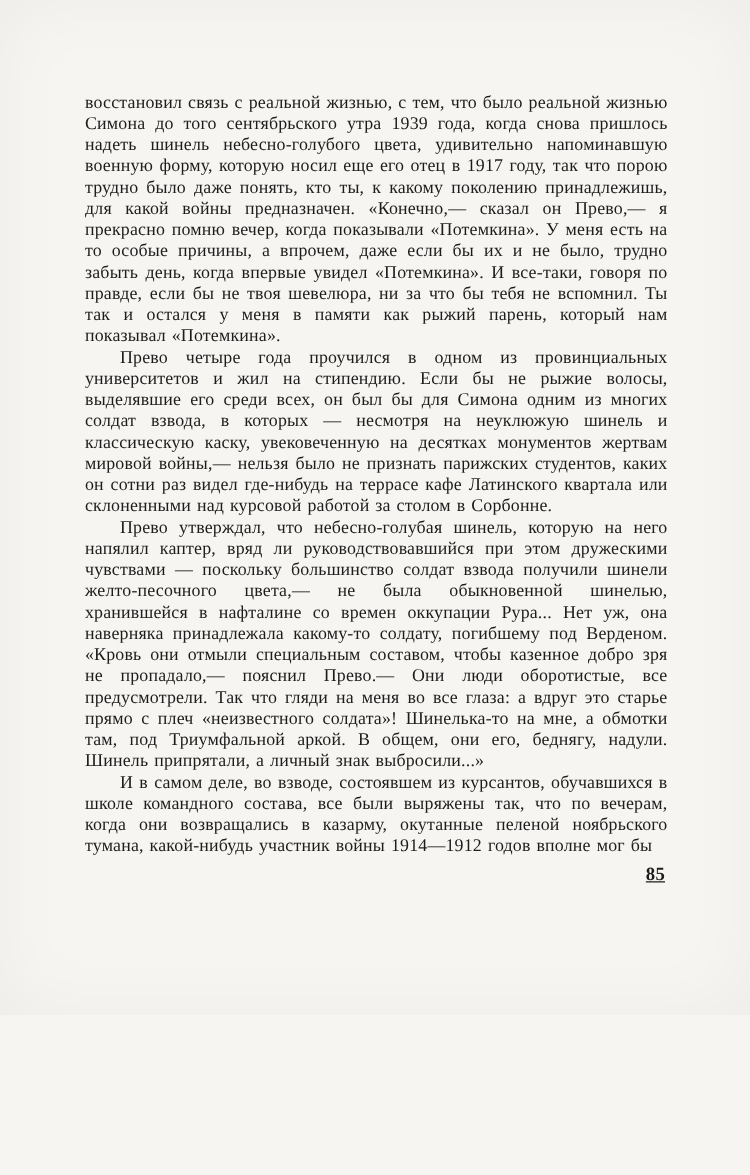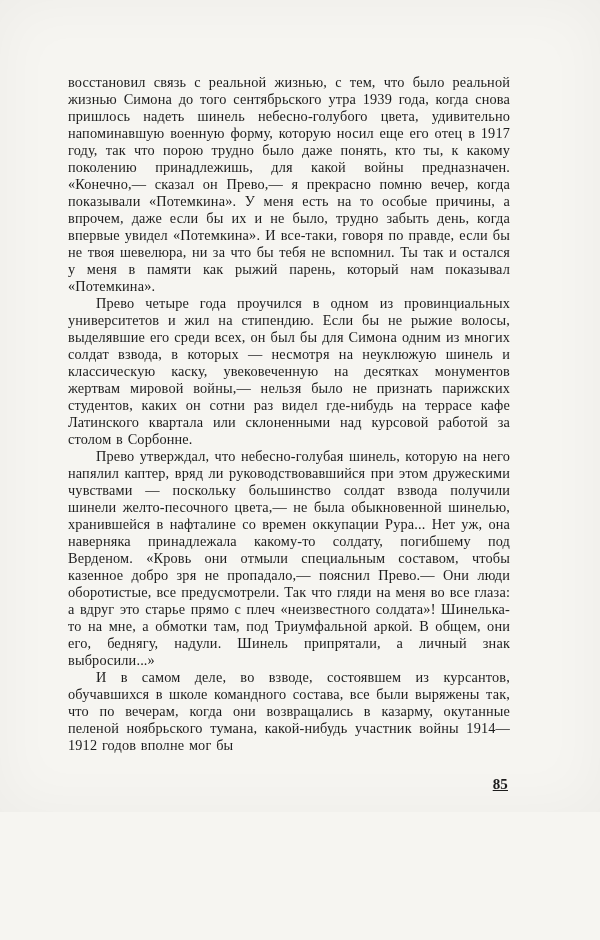--- a/index.html
+++ b/index.html
@@ -11,41 +11,41 @@
       background: #f6f5f1;
       font-family: "Liberation Serif", "DejaVu Serif", serif;
     }
     .page {
       position: relative;
       width: 600px;
       height: 812px;
       background: #f6f5f1;
       box-shadow: inset 0 0 60px rgba(0,0,0,0.04);
       box-sizing: border-box;
-      padding: 74px 90px 0 68px;
+      padding: 74px 66px 0 68px;
       color: #1c1c1c;
     }
     .text-block {
       width: 100%;
       font-size: 14.3px;
       line-height: 17px;
       text-align: justify;
       letter-spacing: 0.15px;
       word-spacing: 1px;
       hyphens: auto;
     }
     .para {
       margin: 0;
       text-indent: 28px;
     }
     .para.no-indent {
       text-indent: 0;
     }
     .page-number {
-      margin-top: 22px;
+      margin-top: 6px;
       text-align: right;
       font-weight: bold;
       font-size: 15px;
       padding-right: 2px;
       text-decoration: underline;
     }
   </style>
 </head>
 <body>
 

